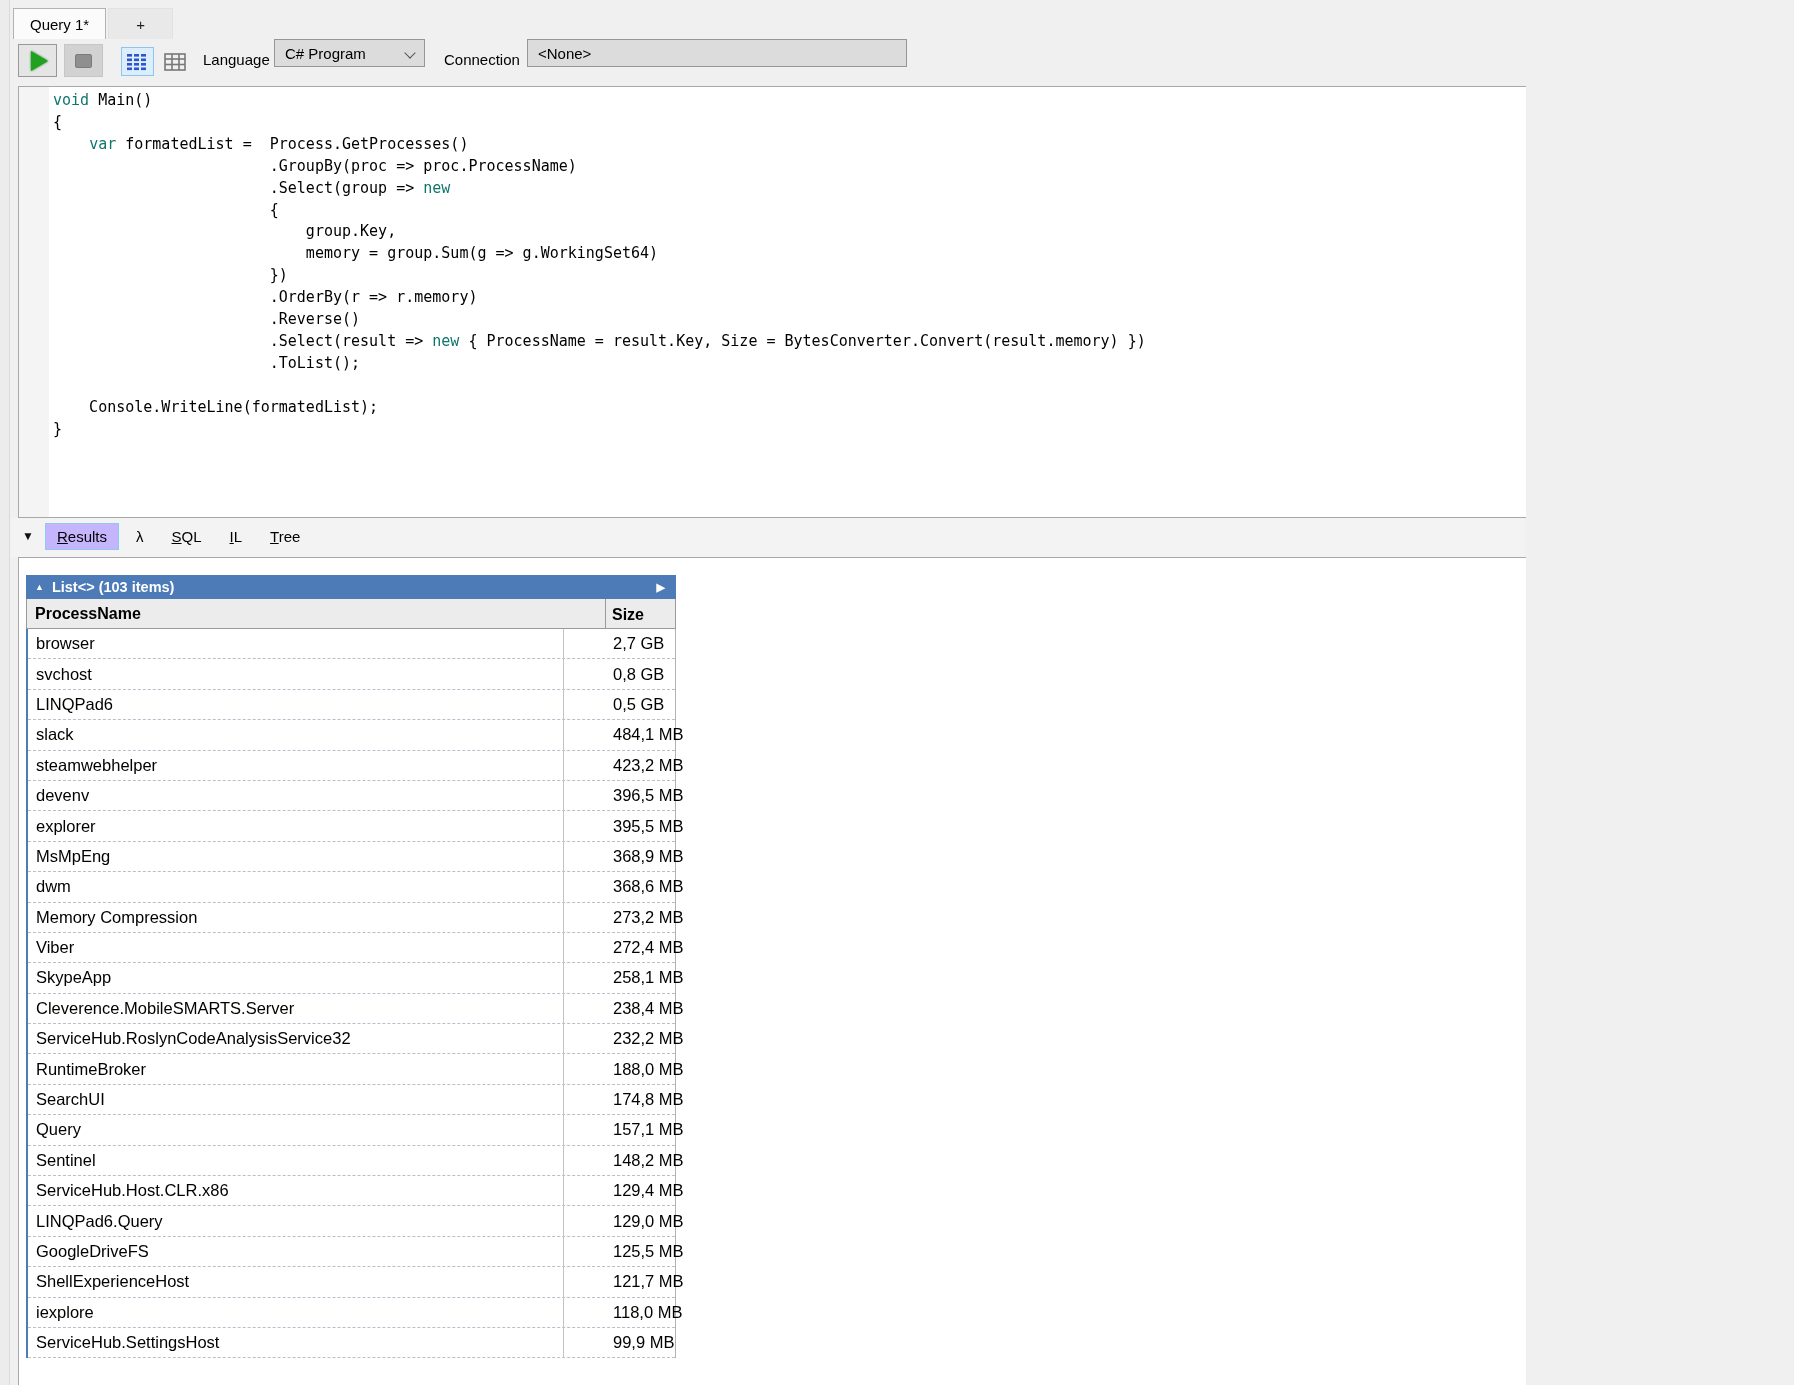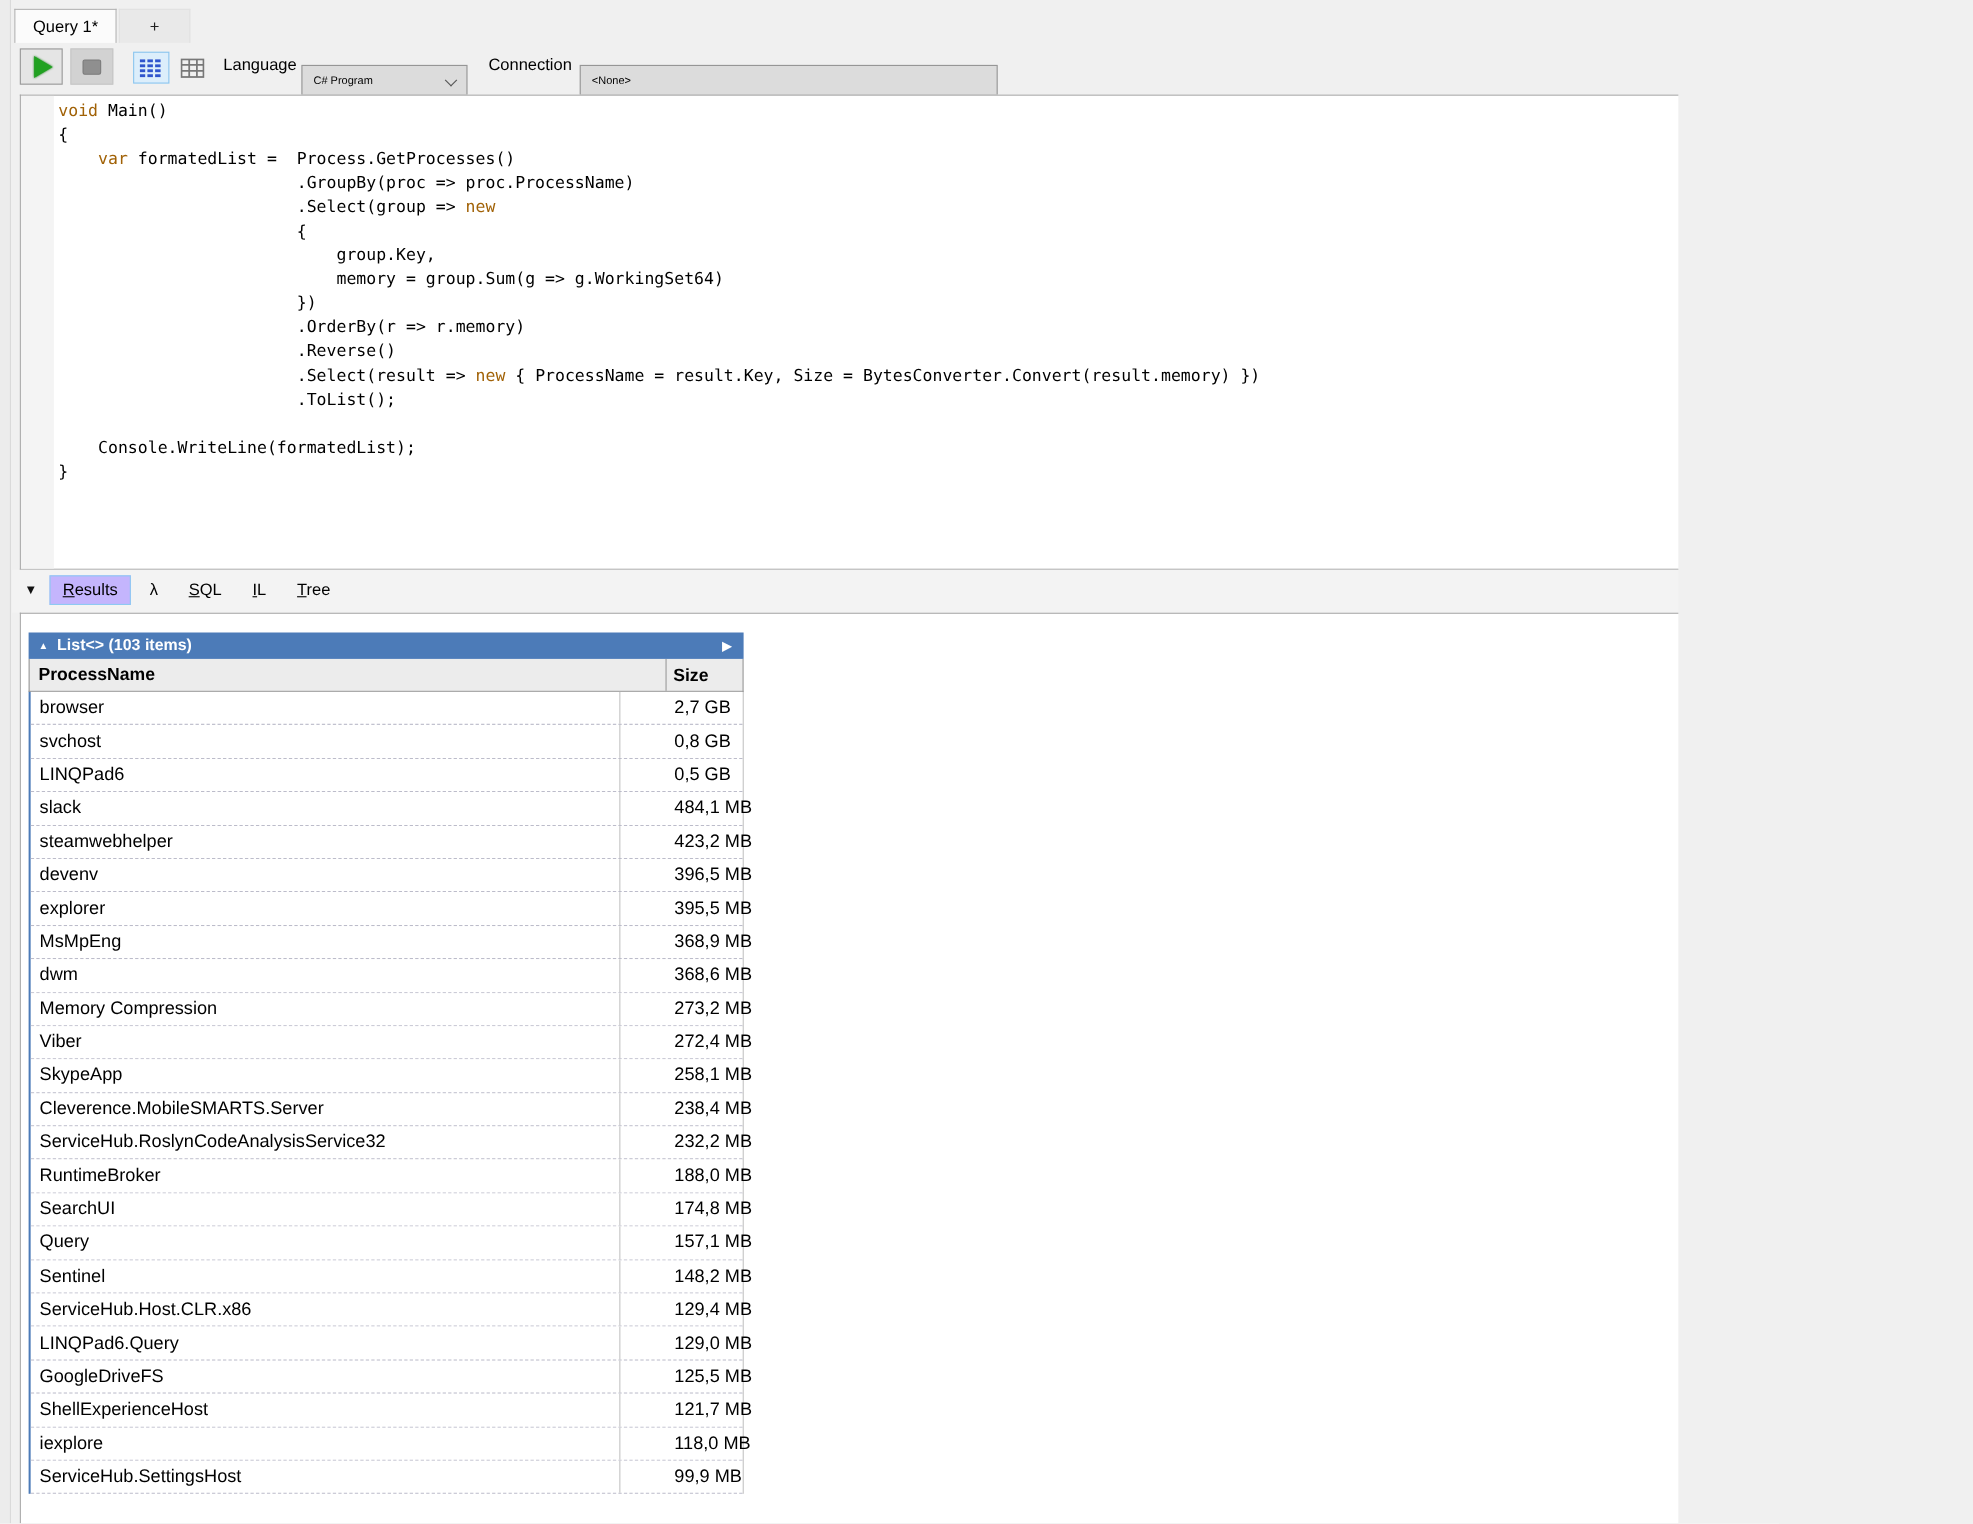--- a/index.html
+++ b/index.html
@@ -26,34 +26,34 @@
   .play-tri { width:0; height:0; border-left:17px solid #21a121;
     border-top:10px solid transparent; border-bottom:10px solid transparent; margin-left:4px;
     filter: drop-shadow(0 0 1px #0e7a0e); }
   .btn-stop { left:64px; top:5px; width:39px; height:33px; background:#d2d2d2; border:1px solid #c6c6c6; }
   .stop-sq { width:17px; height:14px; background:#8f8f8f; border:1px solid #7b7b7b; border-radius:2px; }
   .btn-rich { left:121px; top:8px; width:33px; height:29px; background:#dceefb; border:1px solid #8cc5ee; }
   .btn-grid { left:158px; top:8px; width:33px; height:29px; background:transparent; border:1px solid transparent; }
   .tool-label { position:absolute; top:12px; font-size:15px; }
   .lbl-language { left:203px; }
   .lbl-connection { left:444px; }
-  .combo { position:absolute; top:20px; height:28px; background:#dcdcdc; border:1px solid #969696;
-    font-size:10px; display:flex; align-items:center; padding:0 10px; }
+  .combo { position:absolute; top:0; height:28px; background:#dcdcdc; border:1px solid #969696;
+    font-size:15px; display:flex; align-items:center; padding:0 10px; }
   .combo-language { left:274px; width:151px; }
   .combo-connection { left:527px; width:380px; }
   .chev { position:absolute; right:10px; top:9px; width:8px; height:8px;
     border-right:1.6px solid #555; border-bottom:1.6px solid #555; transform:rotate(45deg); }
 
   
   .editor { position:absolute; left:18px; top:86px; right:0; height:432px;
     background:#ffffff; border:1px solid #a8a8a8; border-right:none; overflow:hidden; }
   .gutter { position:absolute; left:0; top:0; bottom:0; width:30px; background:#f4f4f4; }
   #code-lines { position:absolute; left:34px; top:3px; white-space:pre;
     font-family:"DejaVu Sans Mono","Liberation Mono",monospace; font-size:15px; line-height:21.9px; }
-  .kw { color:#a16207; }
+  .kw { color:#0f766e; }
 
   
   .results-strip { position:absolute; left:11px; top:518px; right:0; height:39px; background:#f3f3f3; }
   .collapse-arrow { position:absolute; left:11px; top:11px; font-size:12px; color:#111; }
   #results-tabbar { position:absolute; left:34px; top:5px; display:flex; align-items:center; font-size:15px; }
   .rtab { padding:4px 11px; margin-right:6px; }
   .rtab.active { background:#c4b5fd; border:1px solid #8ec9f2;text-align:center; }
   .ul { text-decoration:underline; }
 
   

